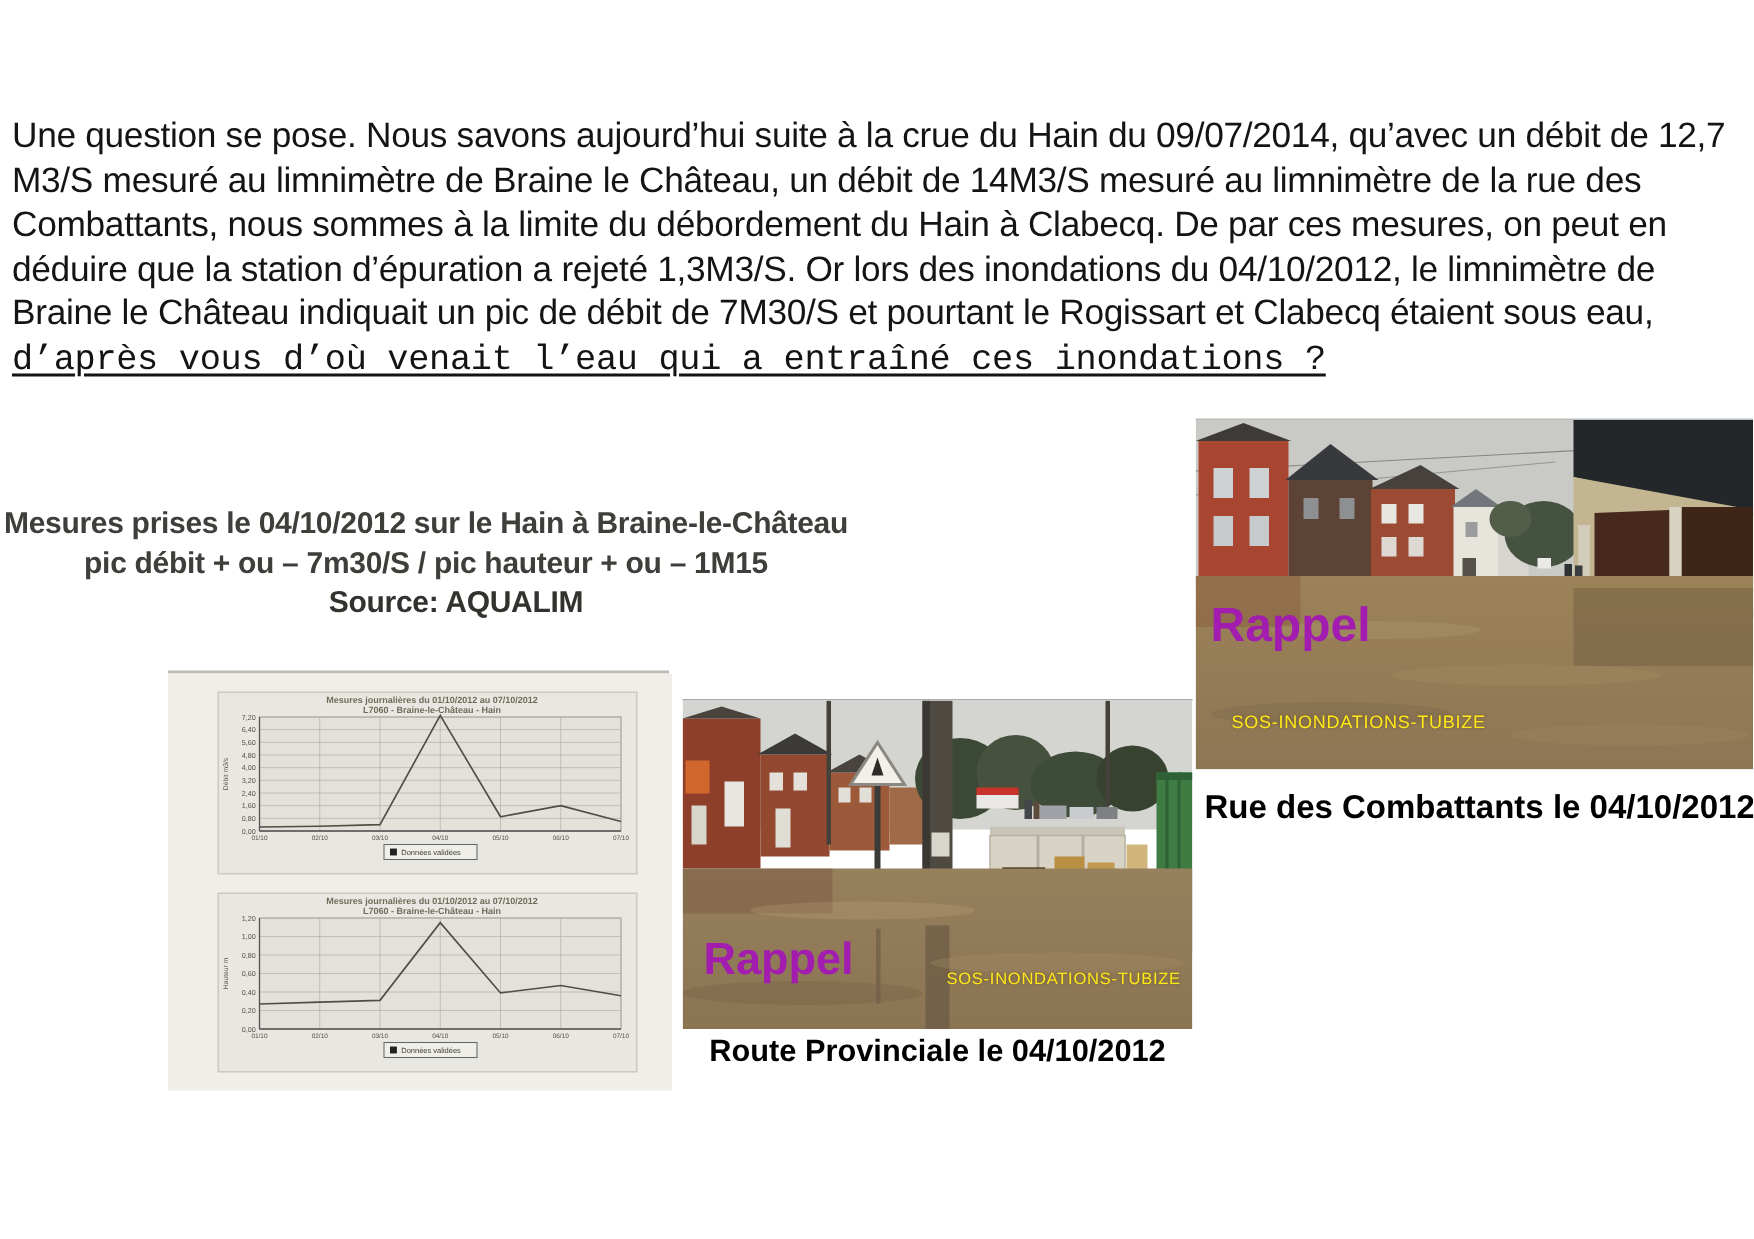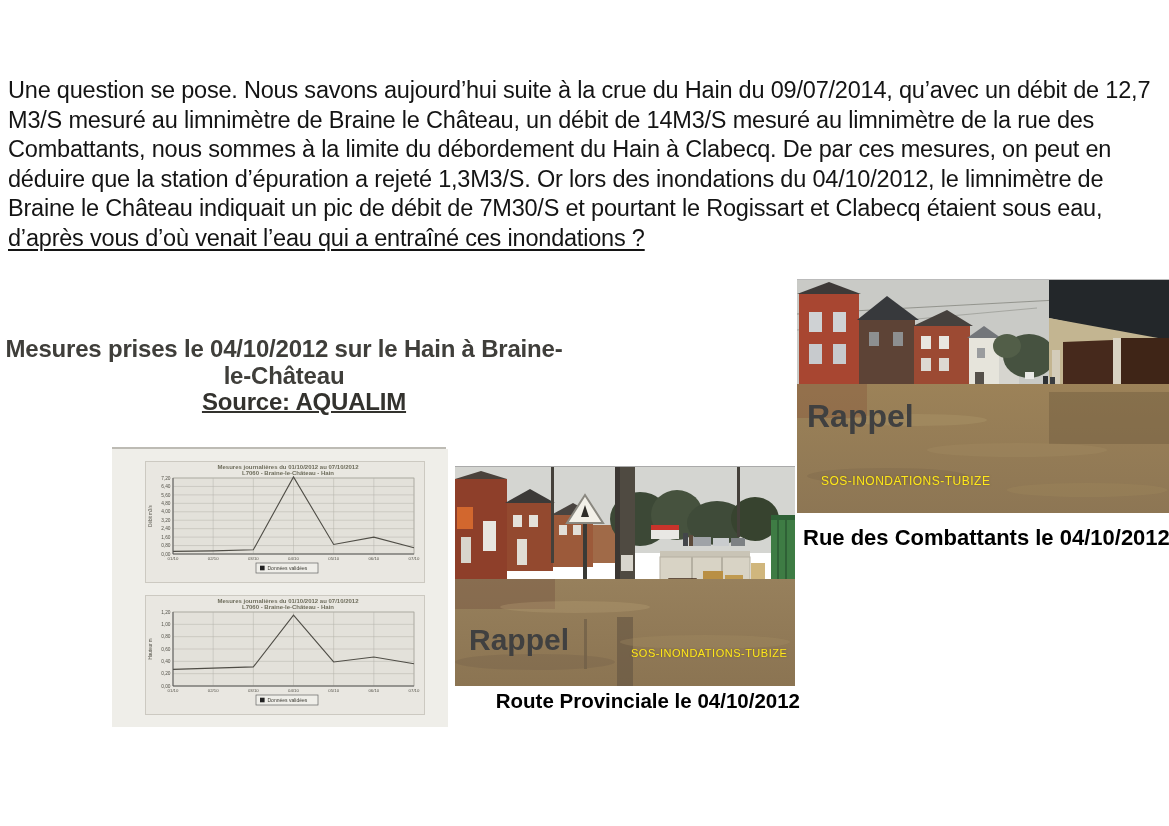--- a/index.html
+++ b/index.html
@@ -5,65 +5,66 @@
   html,body{margin:0;padding:0;background:#fff;}
   .page{
     position:relative;width:1169px;height:826px;overflow:hidden;background:#fff;
     font-family:"Liberation Sans",sans-serif;color:#111;
   }
   
   .paragraph{
     position:absolute;left:8px;top:76px;width:1157px;
     font-size:23.5px;line-height:29.6px;color:#141414;letter-spacing:-0.2px;
   }
-  .paragraph .u{text-decoration:underline;text-decoration-thickness:2px;text-underline-offset:3px;}
+  .paragraph .u{text-decoration:underline;text-decoration-thickness:2px;text-underline-offset:3px;font-family:Liberation Mono, monospace;}
   
   .scan-note{
     position:absolute;left:0px;top:336px;width:568px;text-align:center;
-    font-size:24px;line-height:26.5px;font-weight:700;color:#3f3e3a;letter-spacing:-0.2px;
-  }
-  .scan-note .src{text-decoration:underline;text-decoration-thickness:2px;color:#33322e;padding-left:40px;}
+    font-size:20px;line-height:26.5px;font-weight:700;color:#3f3e3a;letter-spacing:-0.2px;
+  }
+  .scan-note .src{text-decoration-thickness:2px;color:#33322e;padding-left:40px;}
   .scan-divider{position:absolute;left:112px;top:447px;width:334px;height:2px;background:#bdbbb4;}
   
   .scan-bg{position:absolute;left:112px;top:449px;width:336px;height:278px;background:#efeee9;}
   .chartbox{position:absolute;background:#e9e7e1;border:1px solid #ccc9c1;}
   .chartbox svg{display:block;font-family:"Liberation Sans",sans-serif;}
   #chart0{left:145px;top:461px;width:278px;height:120px;}
   #chart1{left:145px;top:595px;width:278px;height:118px;}
   
   .photo{position:absolute;overflow:hidden;}
   #photo0{left:797px;top:279px;width:372px;height:233px;border-top:1px solid #bbb;}
   #photo1{left:455px;top:466px;width:340px;height:219px;border-top:1px solid #aaa;}
   .photo svg{display:block;width:100%;height:100%;}
   .rappel{
-    position:absolute;font-weight:700;color:#404040;letter-spacing:0px;
+    position:absolute;font-weight:700;color:#a21caf;letter-spacing:0px;
     font-size:32px;line-height:32px;
   }
   #photo0 .rappel{left:10px;top:120px;}
   #photo1 .rappel{left:14px;top:157px;font-size:30px;}
   .watermark{
     position:absolute;font-weight:400;font-size:12px;letter-spacing:0.5px;
     text-shadow:0 0 2px rgba(90,70,20,.55);
   }
   #photo0 .watermark{left:24px;top:194px;}
   #photo1 .watermark{left:176px;top:180px;font-size:11px;}
   
   .caption{font-weight:700;color:#000;white-space:nowrap;}
   #caption0{position:absolute;left:803px;top:525px;font-size:22px;}
-  #caption1{position:absolute;left:450px;top:689px;width:350px;text-align:right;font-size:20.5px;}
+  #caption1{position:absolute;left:450px;top:689px;width:350px;text-align:center;font-size:20.5px;}
 </style>
 </head>
 <body>
 
 <div class="page">
 
   <div class="paragraph"><span>Une question se pose. Nous savons aujourd’hui suite à la crue du Hain du 09/07/2014, qu’avec un débit de 12,7 M3/S mesuré au limnimètre de Braine le Château, un débit de 14M3/S mesuré au limnimètre de la rue des Combattants, nous sommes à la limite du débordement du Hain à Clabecq. De par ces mesures, on peut en déduire que la station d’épuration a rejeté 1,3M3/S. Or lors des inondations du 04/10/2012, le limnimètre de Braine le Château indiquait un pic de débit de 7M30/S et pourtant le Rogissart et Clabecq étaient sous eau, </span><span class="u">d’après vous d’où venait l’eau qui a entraîné ces inondations ?</span></div>
 
   <div class="scan-note">
     <div>Mesures prises le 04/10/2012 sur le Hain à Braine-le-Château</div>
+    <div>pic débit + ou – 7m30/S   /   pic hauteur + ou – 1M15</div>
     <div class="src">Source: AQUALIM</div>
   </div>
   <div class="scan-divider"></div>
 
   <div class="scan-bg"></div>
   <div class="chartbox" id="chart0">
     <svg width="276" height="118" viewBox="0 0 276 118">
         <rect x="27" y="16" width="241" height="76" fill="#e3e1da" stroke="#9a988f" stroke-width="0.6"></rect>
         <line x1="27" y1="16" x2="268" y2="16" stroke="#b4b2aa" stroke-width="0.5"></line>
         <text x="24.5" y="17.7" text-anchor="end" font-size="4.8" fill="#55534a">7,20</text>

